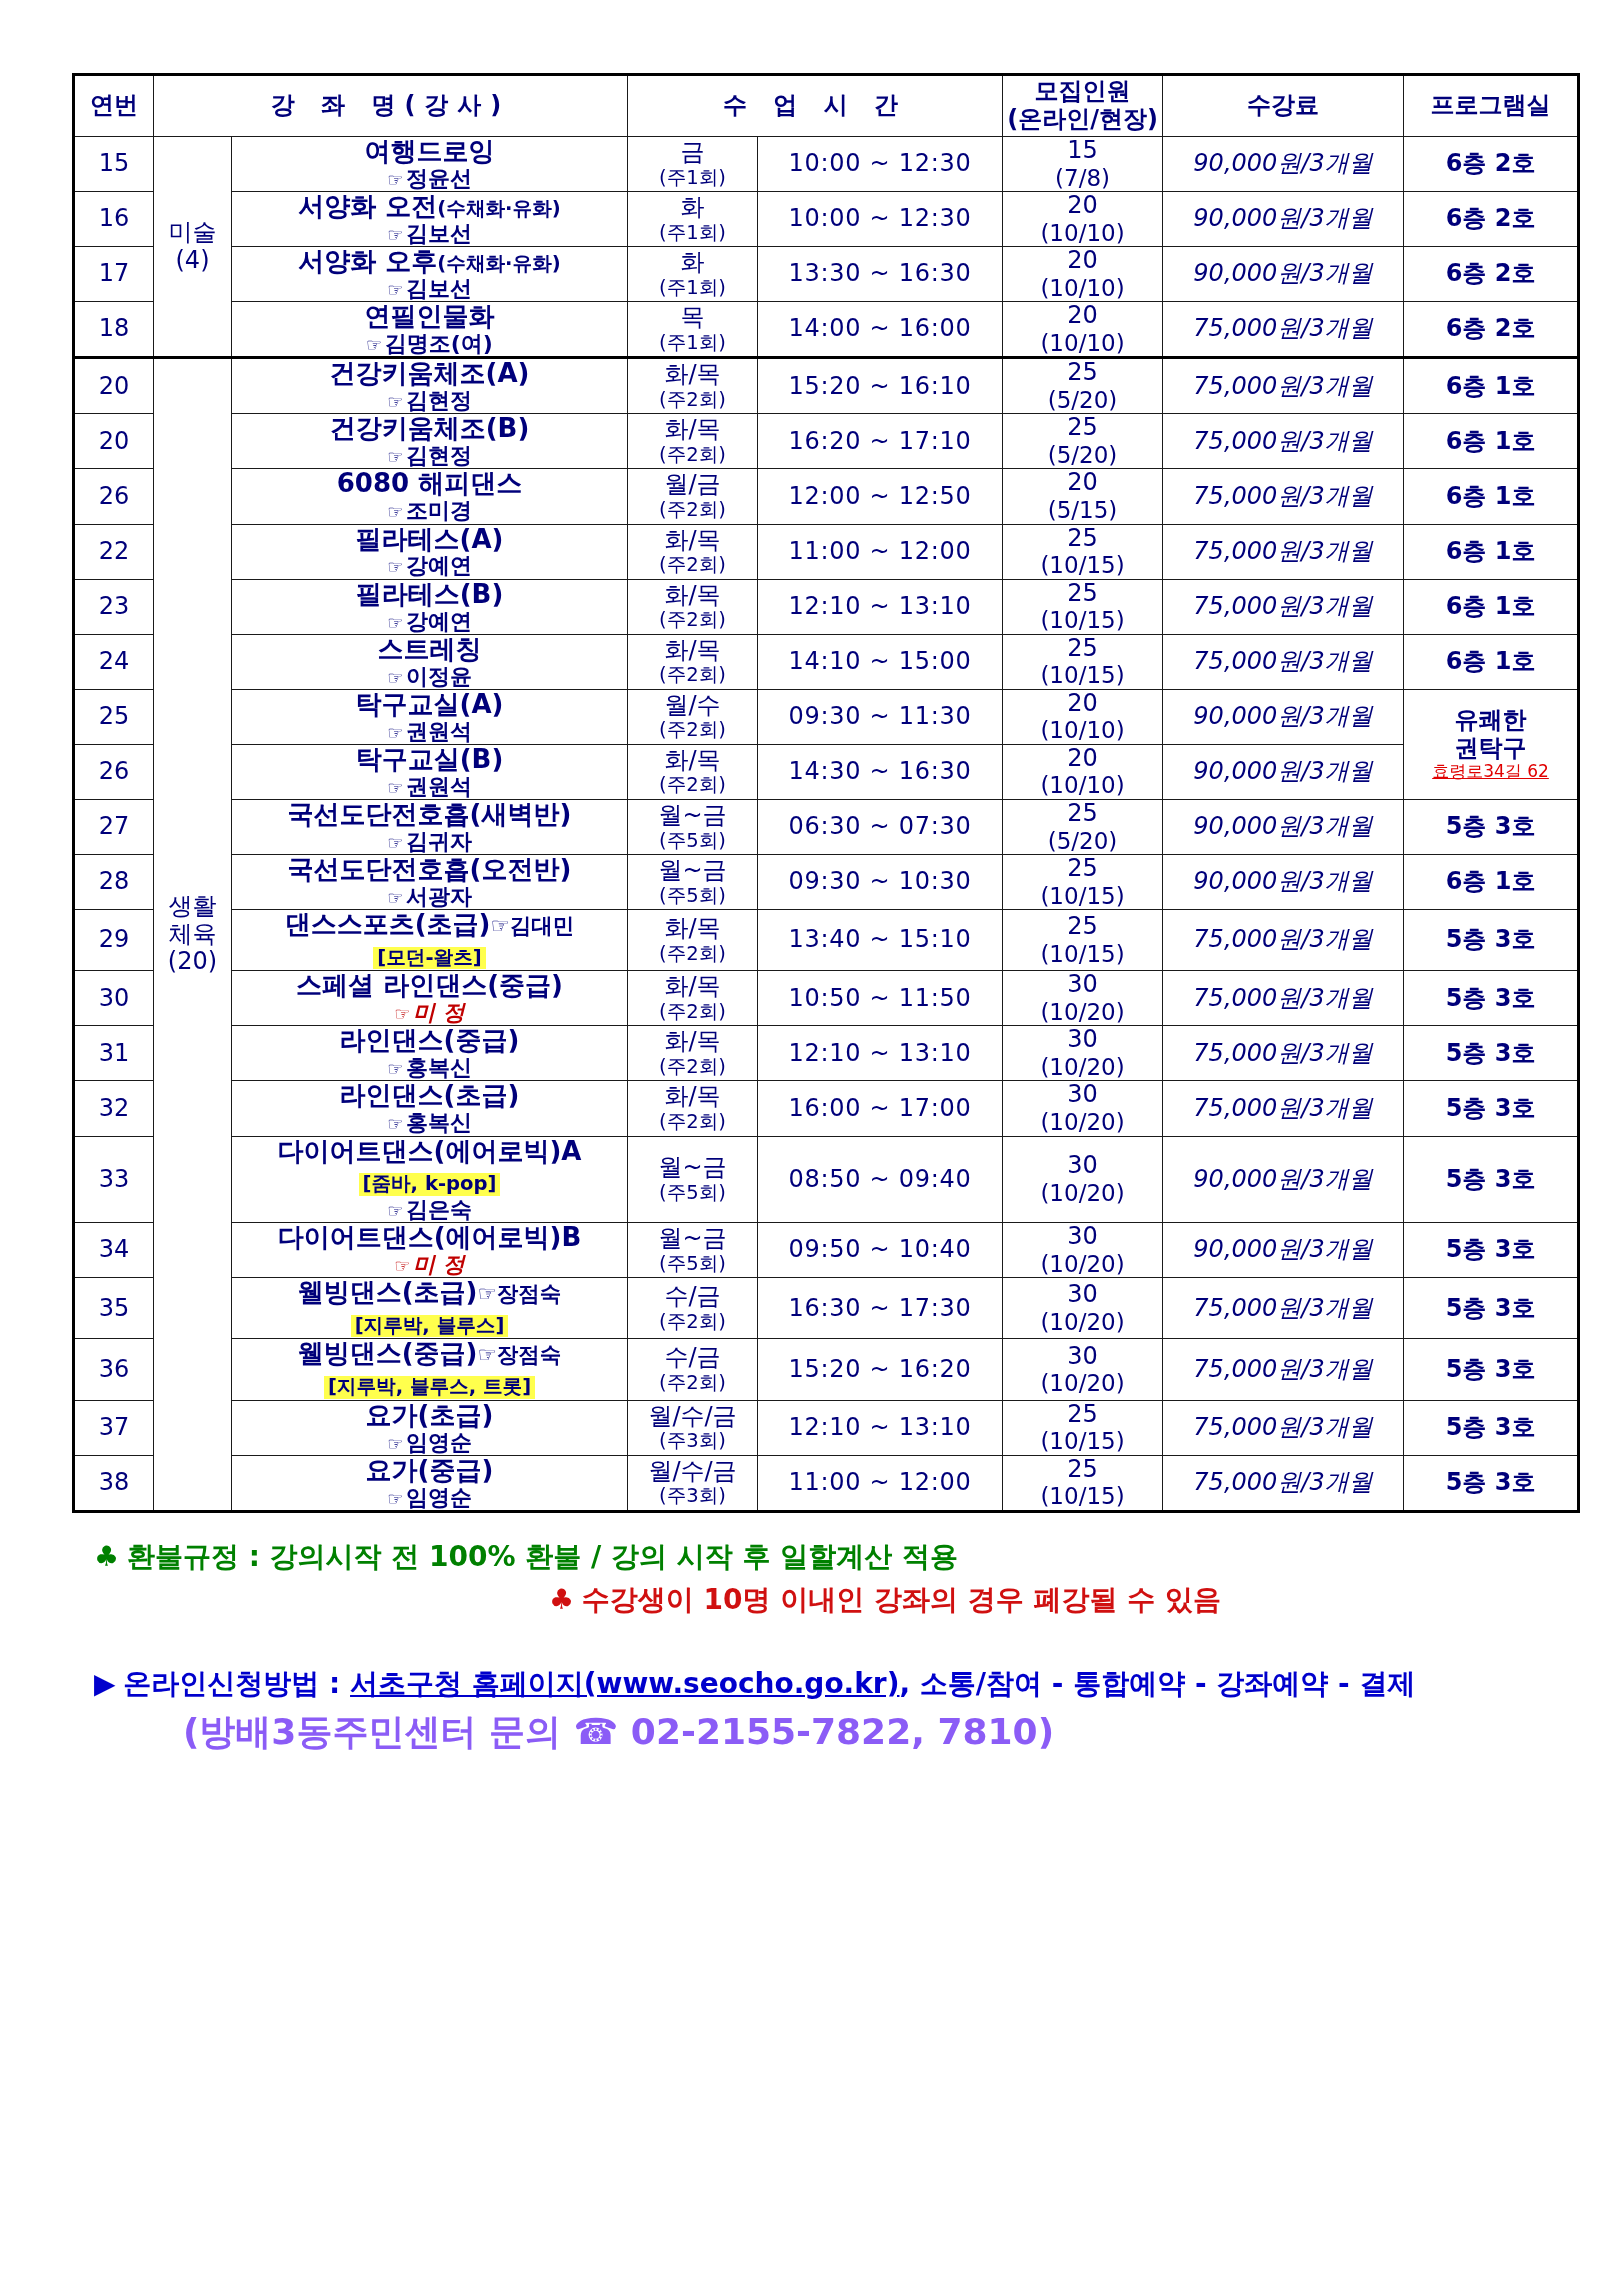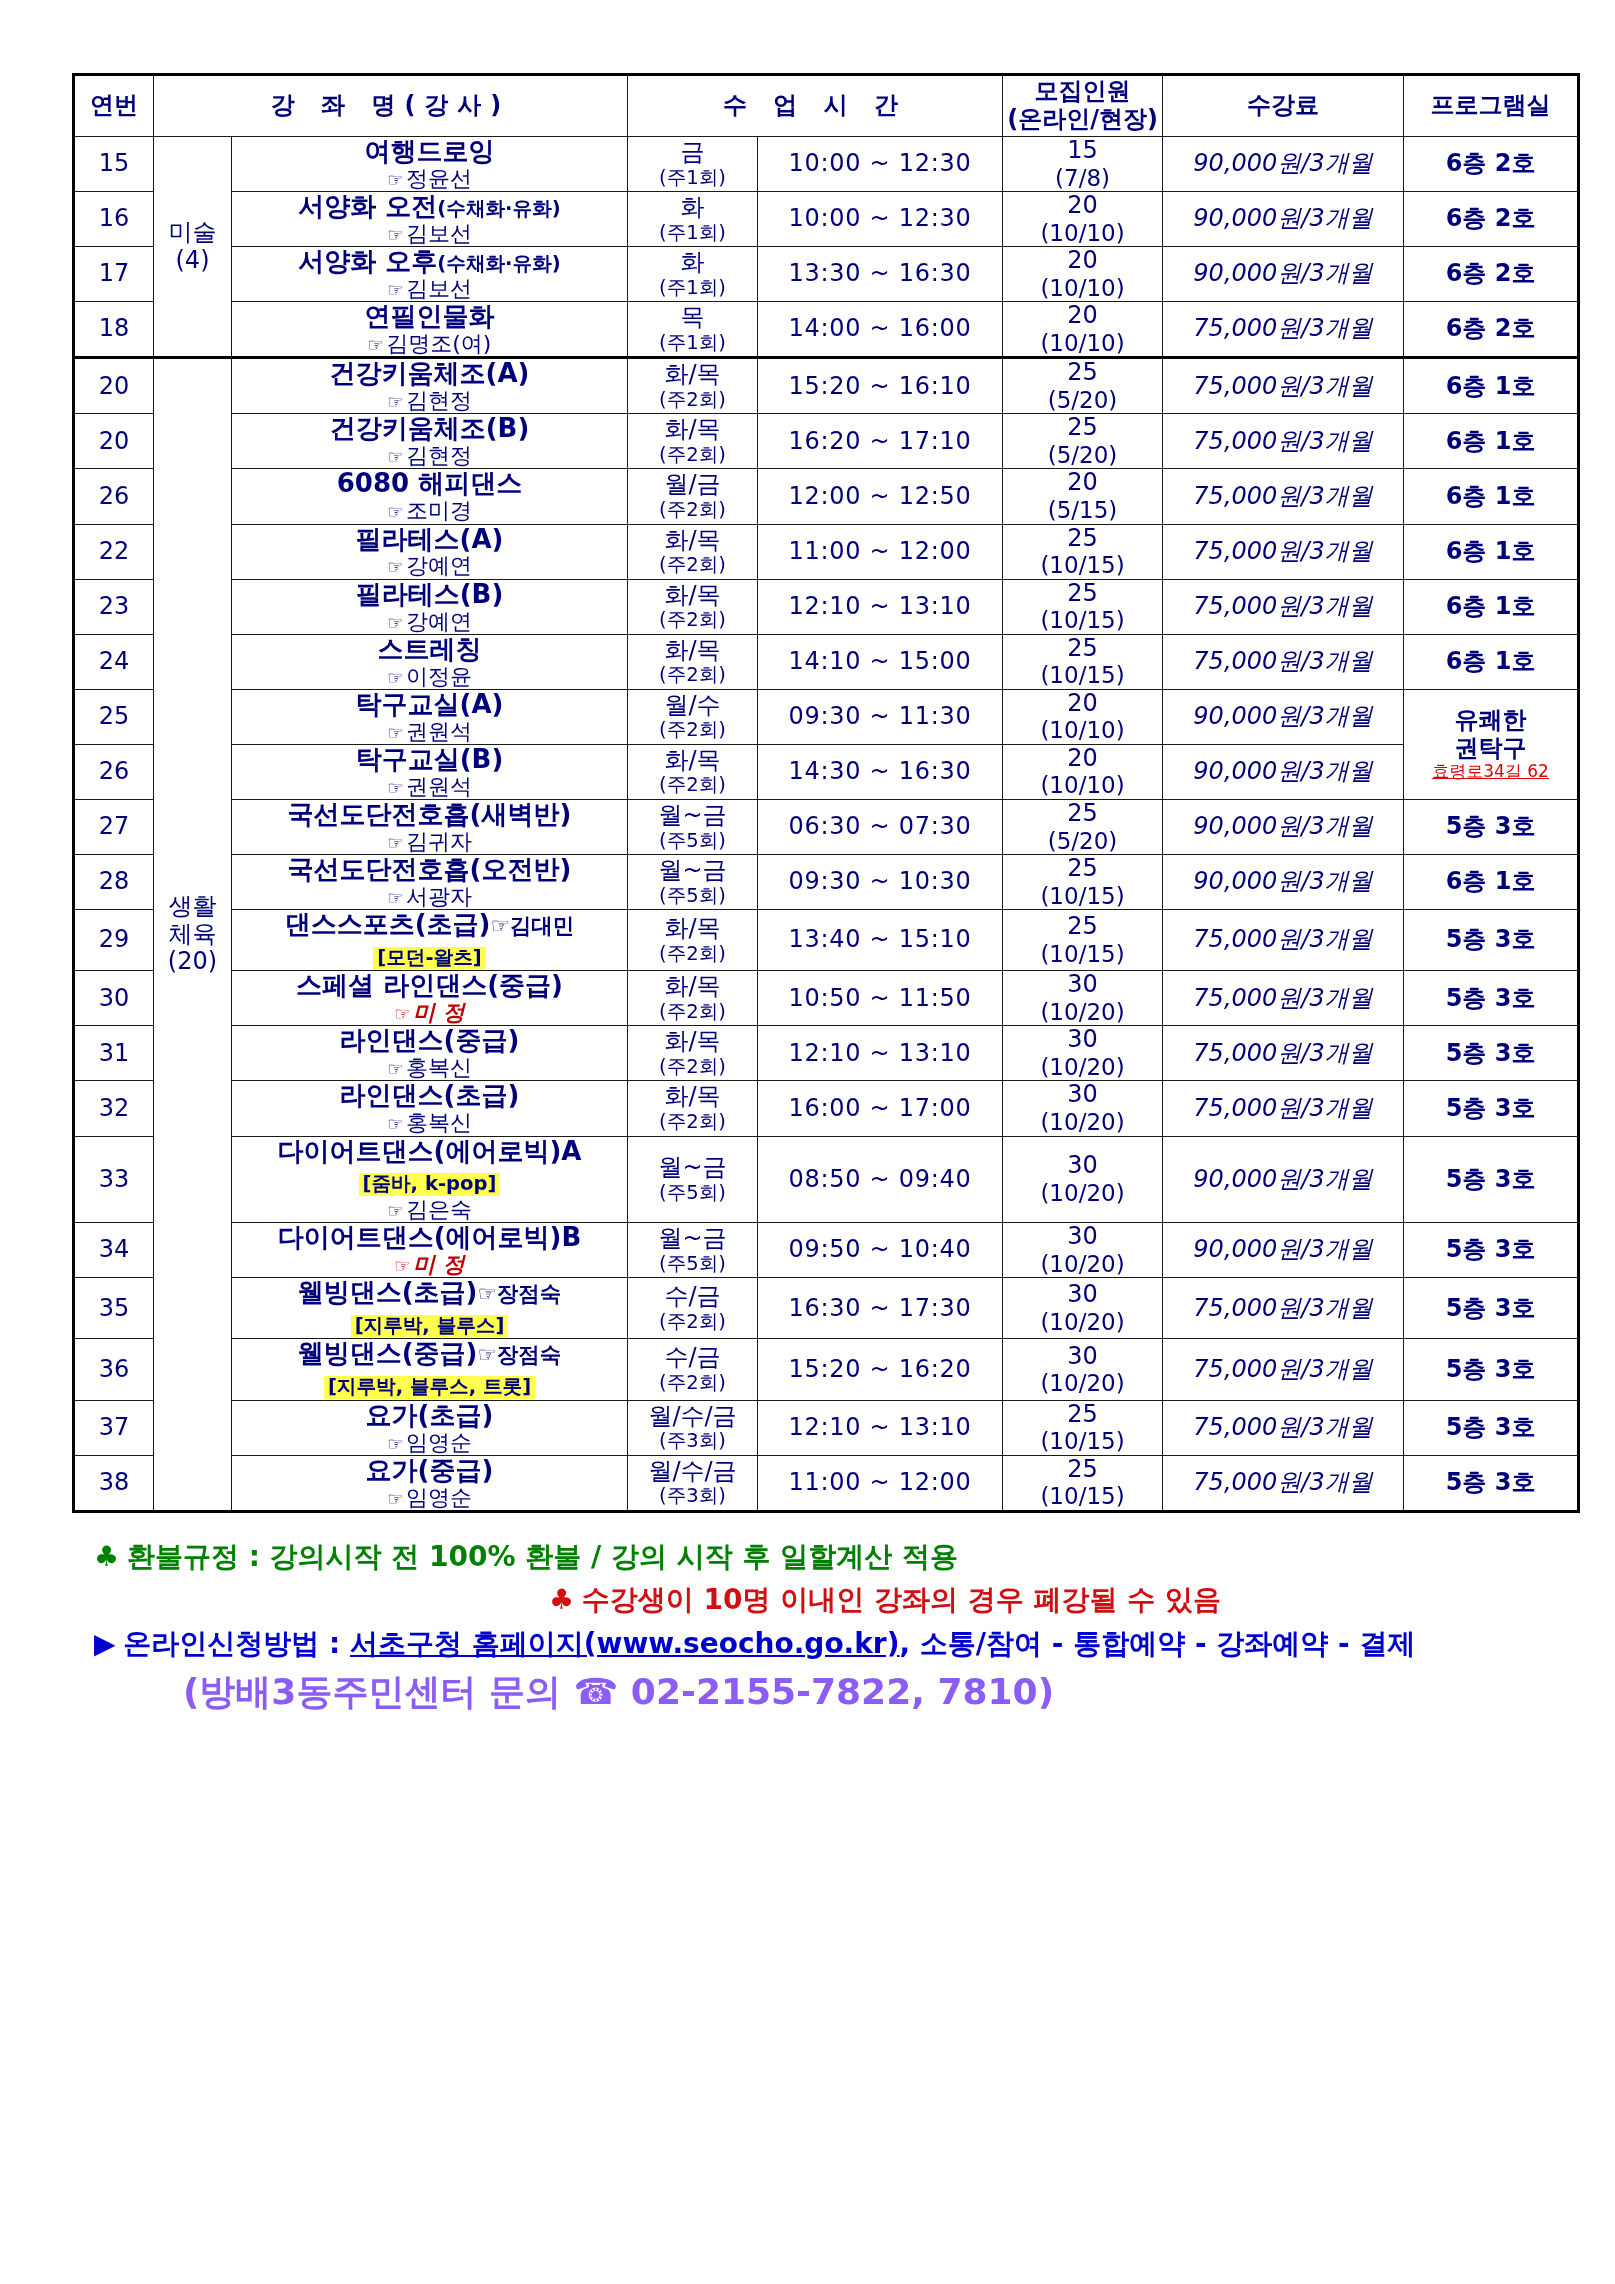--- a/index.html
+++ b/index.html
@@ -72,20 +72,21 @@
   }
   .name-title .sub {
     font-size: 19.6px;
     font-weight: bold;
   }
   .teacher {
     font-size: 22px;
     color: #00007a;
     line-height: 1.1;
     margin-top: 1.3px;
+    font-weight: bold;
   }
   .teacher .ptr { font-size: 18px; letter-spacing: 2.6px; }
   .teacher.italic { font-style: italic; color: #c00000; font-weight: bold; }
   .tag {
     display: inline-block;
     background: #ffff4d;
     font-size: 19.6px;
     font-weight: bold;
     color: #00007a;
     padding: 0 3.9px;
@@ -127,21 +128,21 @@
     padding-left: 22px;
   }
   .note-line {
     font-size: 28px;
     font-weight: bold;
     line-height: 1.55;
     white-space: nowrap;
   }
   .note-green { color: #008000; }
   .note-red { color: #d01010; text-align: right; }
-  .note-blue { color: #0000cc; }
+  .note-blue { color: #0000cc; margin-top: 40px; }
   .note-sym { font-size: 28px; margin-right: 7.8px; }
   .note-center {
     text-align: center;
     font-size: 36px;
     font-weight: bold;
     color: #8b5cf6;
     margin-top: 2.6px;
     padding-right: 78px;
   }
   .u { text-decoration: underline; }

